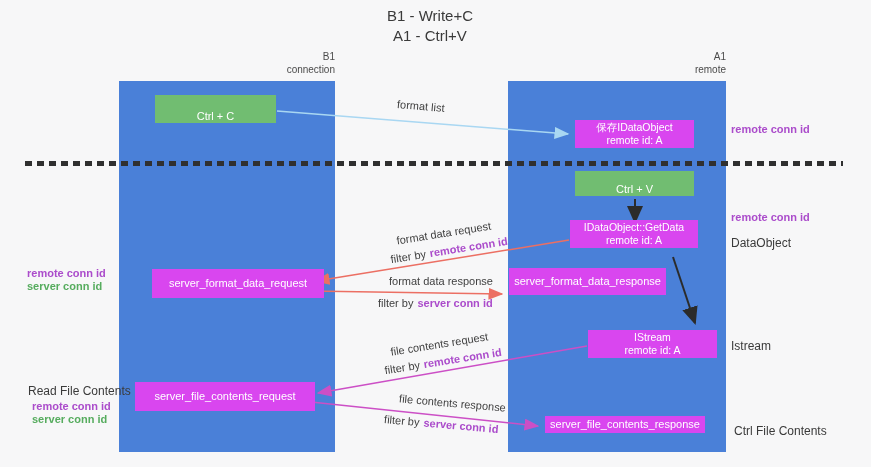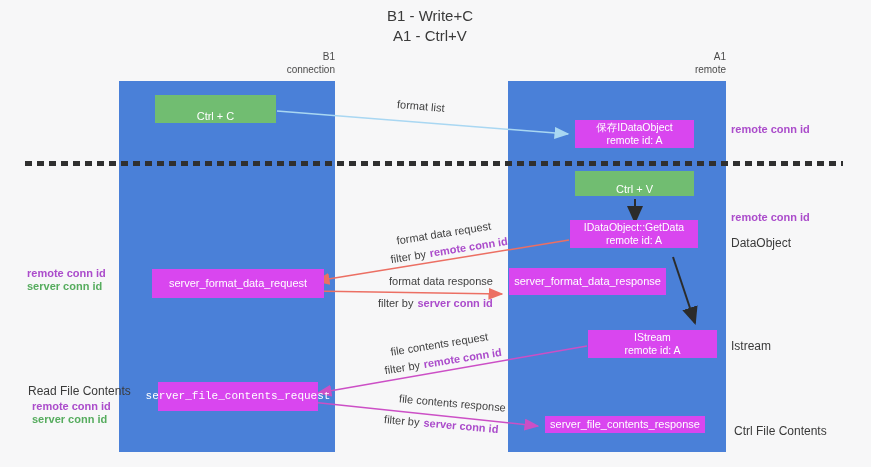--- a/index.html
+++ b/index.html
@@ -132,21 +132,21 @@
 
   <div class="box orange" style="left:509px;top:268px;width:157px;height:27px;">
     <div>server_format_data_response</div>
   </div>
 
   <div class="box orange two-line" style="left:588px;top:330px;width:129px;height:28px;">
     <div>IStream</div>
     <div>remote id: A</div>
   </div>
 
-  <div class="box orange" style="left:158px;top:382px;width:160px;height:29px;font-family:Liberation Mono, monospace;">
+  <div class="box orange" style="left:135px;top:382px;width:180px;height:29px;">
     <div>server_file_contents_request</div>
   </div>
 
   <div class="box orange" style="left:545px;top:416px;width:160px;height:17px;">
     <div>server_file_contents_response</div>
   </div>
 
   <div class="flow-label rot-dn" style="left:397px;top:100px;">format list</div>
 
   <div class="flow-label rot-up" style="left:396px;top:227px;">format data request</div>

